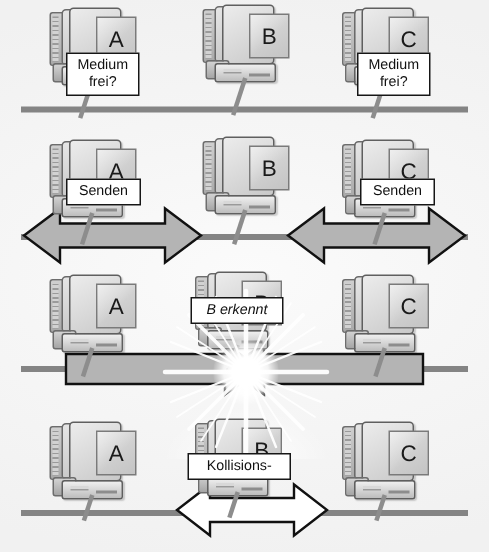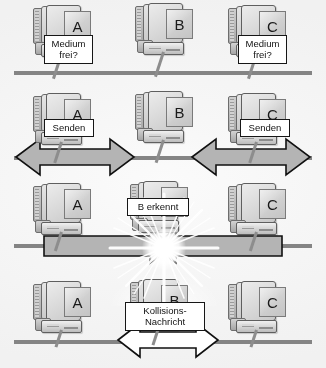--- a/index.html
+++ b/index.html
@@ -324,21 +324,21 @@
       <div class="mon-front">
         <div class="screen">
           <span class="letter">C</span>
         </div>
       </div>
       <div class="base-back"></div>
       <div class="base"></div>
       <div class="cable" style="transform:rotate(18deg);height:20px;"></div>
     </div>
 
-    <div class="label" style="left:127px;top:20px;width:62px;">
+    <div class="label" style="left:127px;top:20px;width:62px;font-style:italic;">
       <div>B erkennt</div>
     </div>
   </div>
 
   <div class="panel" style="top:276px;height:92px;">
 
     <div class="bus" style="top:64px;"></div>
 
     <div class="arrow" style="left:116px;top:44px;">
       <svg width="104" height="40" viewBox="0 0 104 40">
@@ -378,21 +378,20 @@
       <div class="mon-front">
         <div class="screen">
           <span class="letter">C</span>
         </div>
       </div>
       <div class="base-back"></div>
       <div class="base"></div>
       <div class="cable" style="transform:rotate(18deg);height:18px;"></div>
     </div>
 
-    <div class="label" style="left:125px;top:26px;width:80px;">
+    <div class="label" style="left:125px;top:26px;width:69px;">
       <div>Kollisions-</div>
-      <div>Nachricht</div>
     </div>
   </div>
 
   <div class="glow-top" style="left:108px;top:272px;width:112px;height:34px;"></div>
 
 </div>
 
 </body></html>

